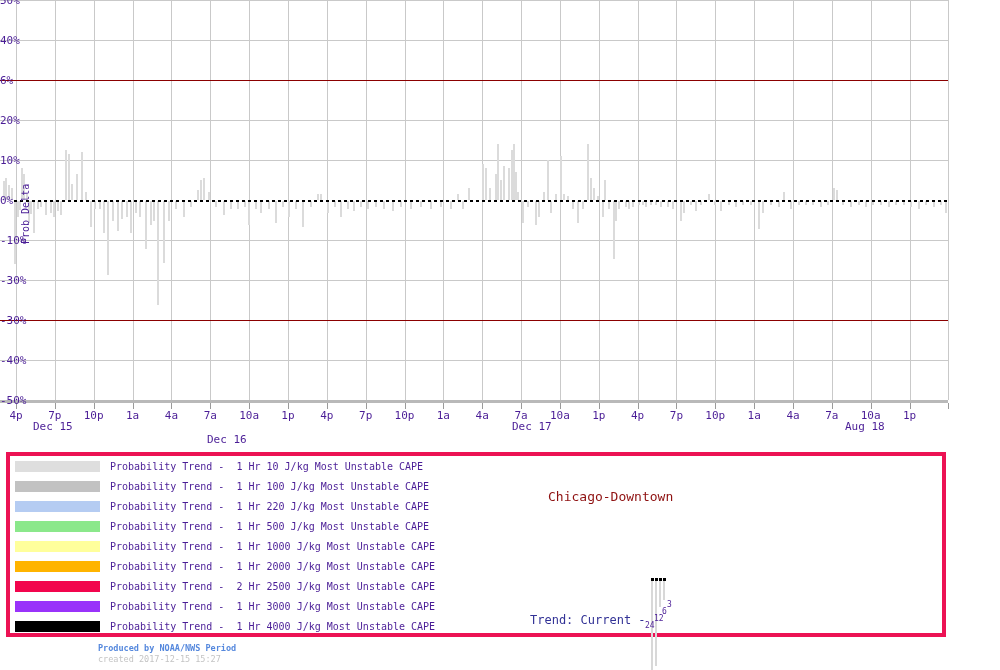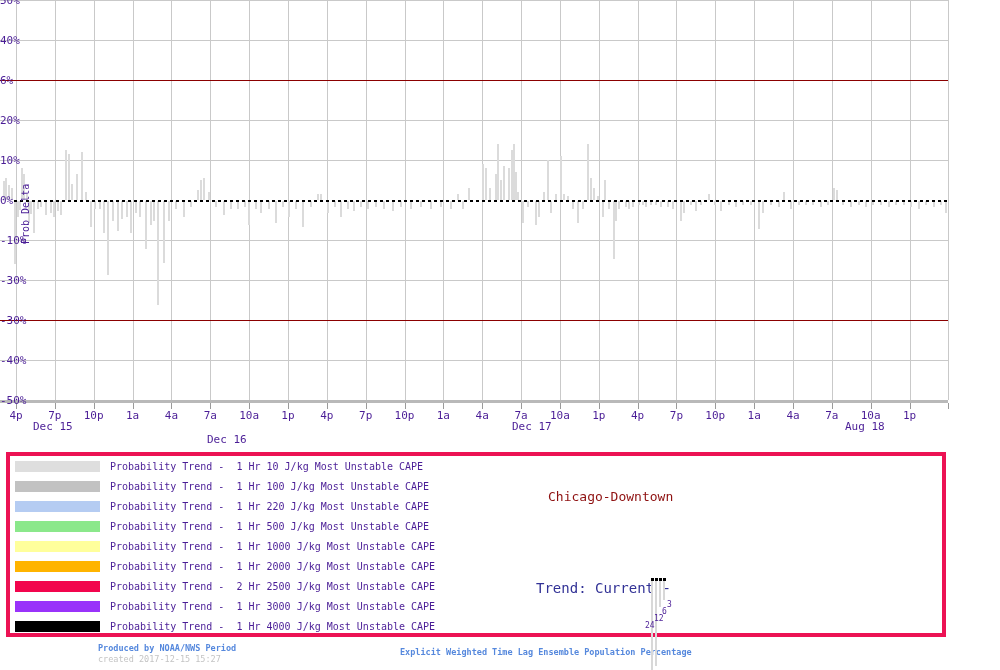--- a/index.html
+++ b/index.html
@@ -20,21 +20,21 @@
   .xticklabel{position:absolute;top:409px;font-size:11px;color:#4a1d96;transform:translateX(-50%);white-space:pre;}
   .datelabel{position:absolute;top:420px;font-size:11px;color:#4a1d96;white-space:pre;}
   .yticklabel{position:absolute;left:0;font-size:11px;color:#4a1d96;white-space:pre;}
   #ylabel{left:20px;top:178px;height:66px;font-size:10px;color:#4a1d96;
     writing-mode:vertical-rl;transform:rotate(180deg);letter-spacing:0px;}
   #chart-title{left:307px;top:435px;font-size:10.5px;font-weight:bold;color:#2e079e;white-space:pre;}
   #legend-box{left:6px;top:452px;width:932px;height:177px;border:4px solid #ec1254;background:#fff;}
   .swatch{position:absolute;left:15px;width:85px;height:11px;}
   .legendlabel{position:absolute;left:110px;font-size:10px;color:#4a1d96;white-space:pre;}
   #site-label{left:548px;top:489px;font-size:13px;color:#8e1010;white-space:pre;}
-  #trend-label{left:530px;top:580px;font-size:14px;color:#323296;white-space:pre;margin-left:6px;}
+  #trend-label{left:530px;top:613px;font-size:12px;color:#323296;white-space:pre;}
   .minidot{position:absolute;width:3px;height:3px;background:#000;}
   .minibar{position:absolute;width:2px;background:#d8d8d8;z-index:5;}
   .minihour{position:absolute;font-size:8px;color:#4a1d96;z-index:6;white-space:pre;}
   #footer-produced{left:98px;top:643px;font-size:8.5px;font-weight:bold;color:#5588dd;white-space:pre;}
   #footer-created{left:98px;top:654px;font-size:8.5px;color:#c4c4c4;white-space:pre;}
   #footer-caption{left:400px;top:647px;font-size:8.5px;font-weight:bold;color:#5588dd;white-space:pre;}
 </style>
 </head>
 <body>
 
@@ -356,15 +356,14 @@
       <div class="minidot" style="left: 659px; top: 578px;"></div>
       <div class="minibar" style="left: 659px; top: 581px; height: 26px;"></div>
       <div class="minihour" style="left: 662px; top: 607px;">6</div>
       <div class="minidot" style="left: 663px; top: 578px;"></div>
       <div class="minibar" style="left: 663px; top: 581px; height: 19px;"></div>
       <div class="minihour" style="left: 667px; top: 600px;">3</div>
     </div>
 
   <div class="abs" id="footer-produced">Produced by NOAA/NWS Period</div>
   <div class="abs" id="footer-created">created 2017-12-15 15:27</div>
-  <div class="abs" id="footer-caption">Explicit Weighted Time Lag Ensemble Population Percentage</div>
 
 </div>
 
 </body></html>

